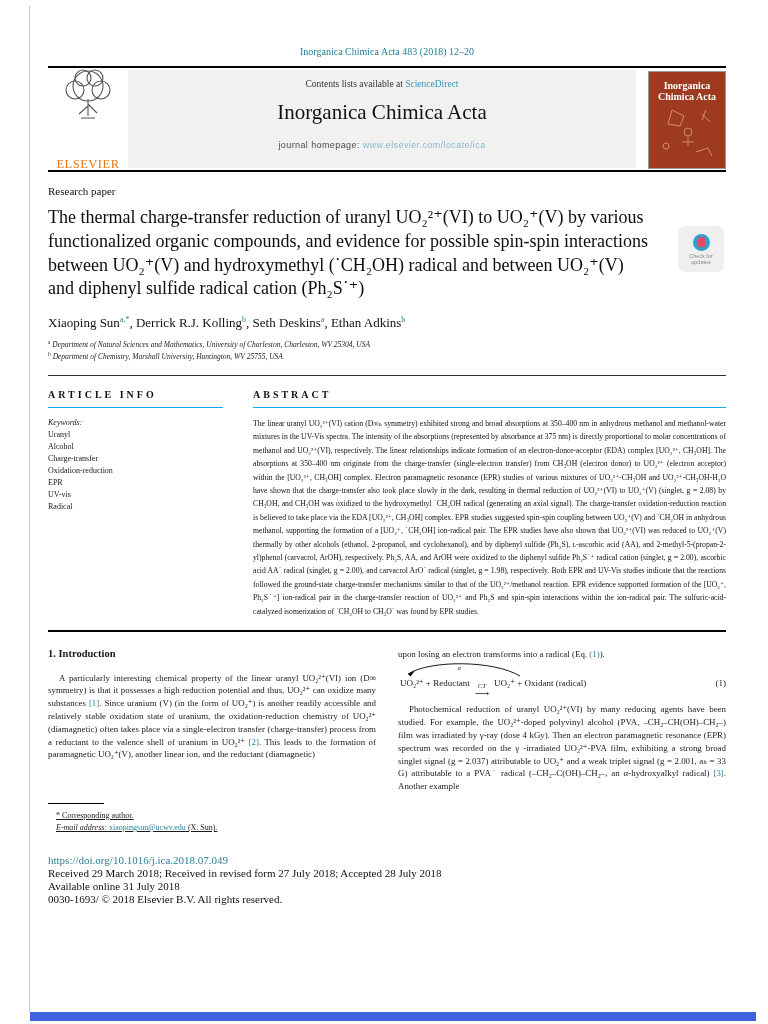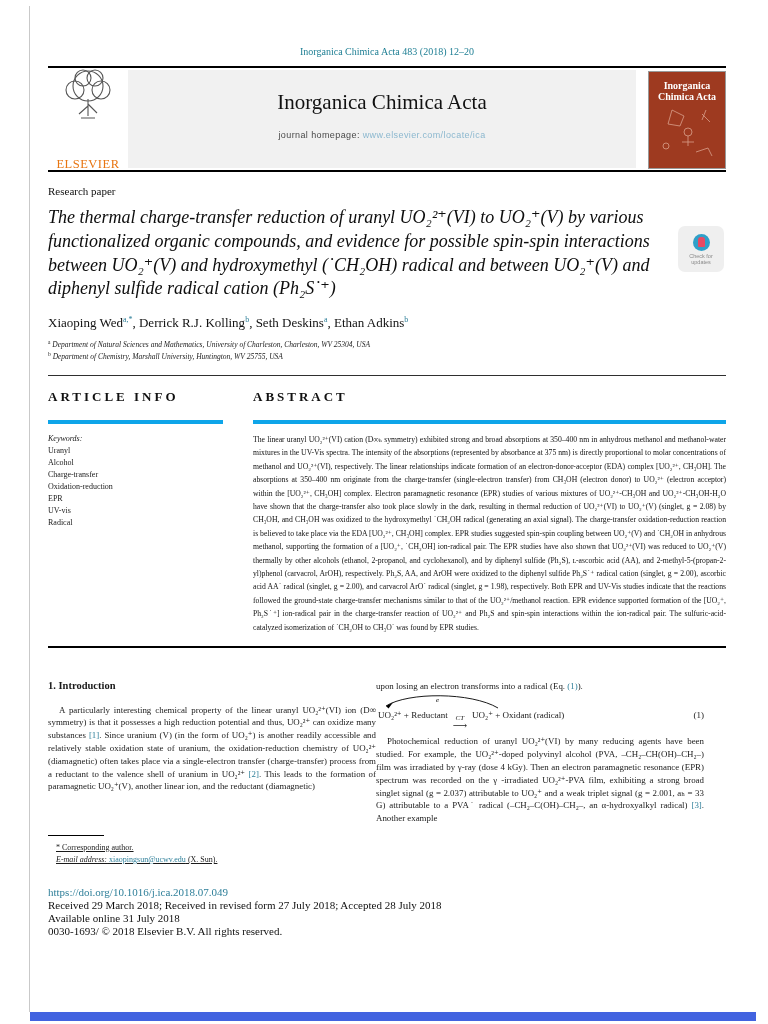--- a/index.html
+++ b/index.html
@@ -22,46 +22,46 @@
   .sd-link { color:#3d93b8; cursor:pointer; }
   .banner-title { font-size:21px; color:#111; margin-top:11px; }
   .homepage-line { font-family:"Liberation Sans",sans-serif; font-size:9px; letter-spacing:0.4px; color:#4a4a4a; margin-top:15px; }
   .hp-url { color:#8cb8cf; cursor:pointer; }
   .cover { width:78px; height:98px; background:#9e3a20; border:1px solid #999; margin-top:1px; text-align:center; padding-top:8px; position:relative; }
   .cover-t1, .cover-t2 { color:#fff; font-weight:bold; font-size:10px; line-height:11px; }
   .rule-mid { height:2px; background:#000; }
 
   
   .research-paper { margin-top:13px; font-size:11px; color:#111; }
-  .title { margin-top:9px; font-size:18px; line-height:1.32; width:602px; color:#0d0d0d;font-style:italic; }
+  .title { margin-top:9px; font-size:18px; line-height:1.32; width:602px; color:#0d0d0d; }
   .check-badge { position:absolute; right:2px; top:218px; width:46px; height:46px; background:#efefef; border-radius:7px; display:flex; flex-direction:column; align-items:center; justify-content:center; cursor:pointer; }
   .cfu-circle { width:17px; height:17px; border-radius:50%; background:#2fa0c9; position:relative; }
   .cfu-mark { position:absolute; left:5px; top:3px; width:7px; height:10px; background:#e84a63; border-radius:3px 3px 1px 1px; }
   .cfu-text { font-family:"Liberation Sans",sans-serif; font-size:5.5px; color:#8a8a8a; margin-top:2px; text-align:center; line-height:6px; }
 
   .authors { margin-top:14px; font-size:13px; color:#111; }
   .au-sup { font-size:8px; vertical-align:super; color:#2e7f99; line-height:0; }
   .affils { margin-top:8px; font-size:7.5px; font-style:italic; line-height:1.6; color:#222; }
   .af-sup { font-size:5.5px; vertical-align:super; line-height:0; font-style:normal; }
 
   .rule-thin { margin-top:12px; height:1px; background:#2f2f2f; }
 
   
   .info-abstract { display:flex; gap:30px; padding-top:13px; padding-bottom:12px; }
   .info-col { width:175px; flex:none; }
   .abs-col { flex:1; }
-  .sec-heading { font-size:13px; font-weight:bold; letter-spacing:3px; color:#111; border-bottom:4px solid #0ea5e9; padding-bottom:15px; margin-bottom:9px; }
+  .sec-heading { font-size:10px; font-weight:bold; letter-spacing:3px; color:#111; border-bottom:1px solid #0ea5e9; padding-bottom:7px; margin-bottom:9px; }
   .kw-label { font-size:8px; font-style:italic; line-height:12px; }
   .kw-item { font-size:8px; line-height:12px; }
   .abstract-text { font-size:7.7px; line-height:13.4px; text-align:justify; color:#111; }
 
   .rule-thick { height:1.5px; background:#000; }
 
   
-  .intro { display:flex; margin-top:32px; }
+  .intro { display:flex; gap:22px; margin-top:16px; }
   .intro-col { width:328px; flex:none; }
   .intro-h { font-size:10.5px; font-weight:bold; margin-bottom:13px; }
   .body-p { font-size:8.9px; line-height:12.8px; text-align:justify; }
   .p-indent { text-indent:11px; }
   .ref { color:#2e7f99; cursor:pointer; }
 
   
   .equation { position:relative; padding:15px 0 3px 2px; display:flex; align-items:baseline; font-size:9px; margin:3px 0 4px 0; }
   .eq-arc { position:absolute; top:1px; left:0; overflow:visible; }
   .ct-arrow { display:inline-flex; flex-direction:column; align-items:center; margin:0 5px; transform:translateY(2px); }
@@ -104,20 +104,23 @@
               <circle cx="24" cy="12" r="8"></circle>
               <circle cx="36" cy="12" r="8"></circle>
               <path d="M29 33 L29 50 M29 40 L20 48 M29 38 L38 47 M22 52 L36 52"></path>
             </g>
           </svg>
         </span>
         <div class="elsevier-word">ELSEVIER</div>
       </div>
 
       <div class="gray-box">
+        <div class="contents-line">
+          <span>Contents lists available at </span><span class="sd-link">ScienceDirect</span>
+        </div>
         <div class="banner-title">Inorganica Chimica Acta</div>
         <div class="homepage-line">
           <span>journal homepage: </span><span class="hp-url">www.elsevier.com/locate/ica</span>
         </div>
       </div>
 
       <div class="cover">
         <div class="cover-t1">Inorganica</div>
         <div class="cover-t2">Chimica Acta</div>
         <span>
@@ -142,21 +145,21 @@
       <span class="cfu-circle">
           <span class="cfu-mark"></span>
         </span>
       <span class="cfu-text">
         <span>Check for</span><br>
         <span>updates</span>
       </span>
     </div>
 
     <div class="authors">
-      <span><span>Xiaoping Wed</span><sup class="au-sup">a,*</sup></span><span><span>, Derrick R.J. Kolling</span><sup class="au-sup">b</sup></span><span><span>, Seth Deskins</span><sup class="au-sup">a</sup></span><span><span>, Ethan Adkins</span><sup class="au-sup">b</sup></span>
+      <span><span>Xiaoping Sun</span><sup class="au-sup">a,*</sup></span><span><span>, Derrick R.J. Kolling</span><sup class="au-sup">b</sup></span><span><span>, Seth Deskins</span><sup class="au-sup">a</sup></span><span><span>, Ethan Adkins</span><sup class="au-sup">b</sup></span>
     </div>
 
     <div class="affils">
       <div><sup class="af-sup">a</sup><span> Department of Natural Sciences and Mathematics, University of Charleston, Charleston, WV 25304, USA</span></div>
       <div><sup class="af-sup">b</sup><span> Department of Chemistry, Marshall University, Huntington, WV 25755, USA</span></div>
     </div>
 
     <div class="rule-thin"></div>
 
     <div class="info-abstract">

